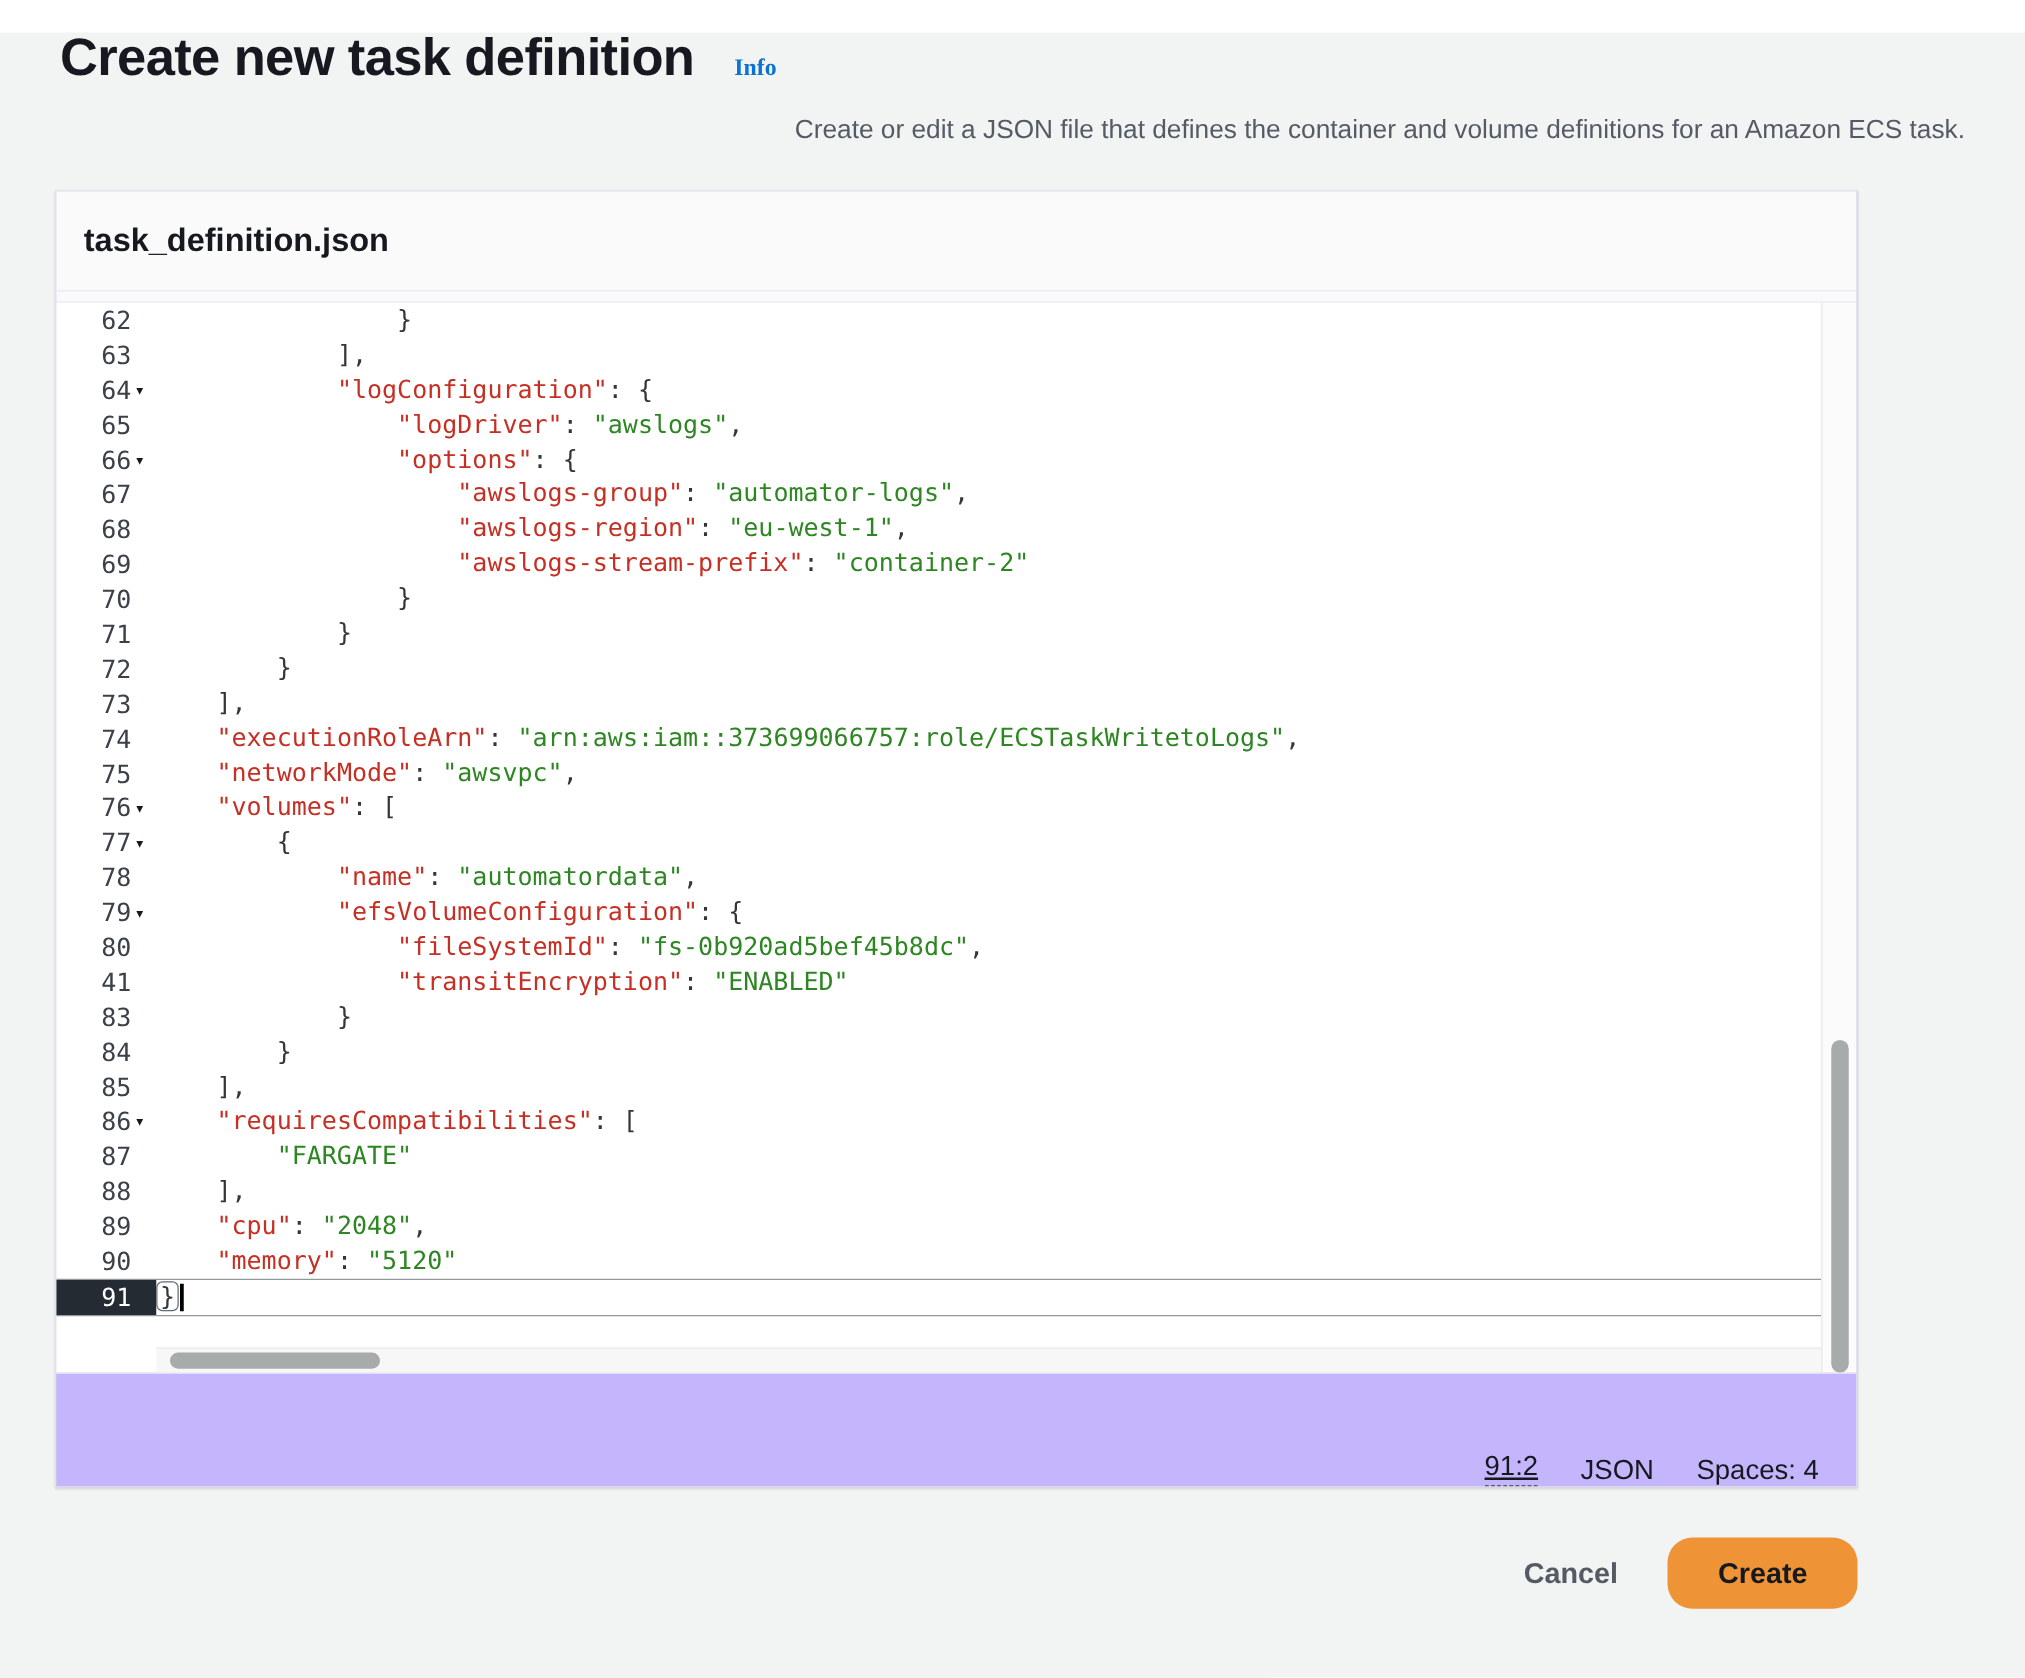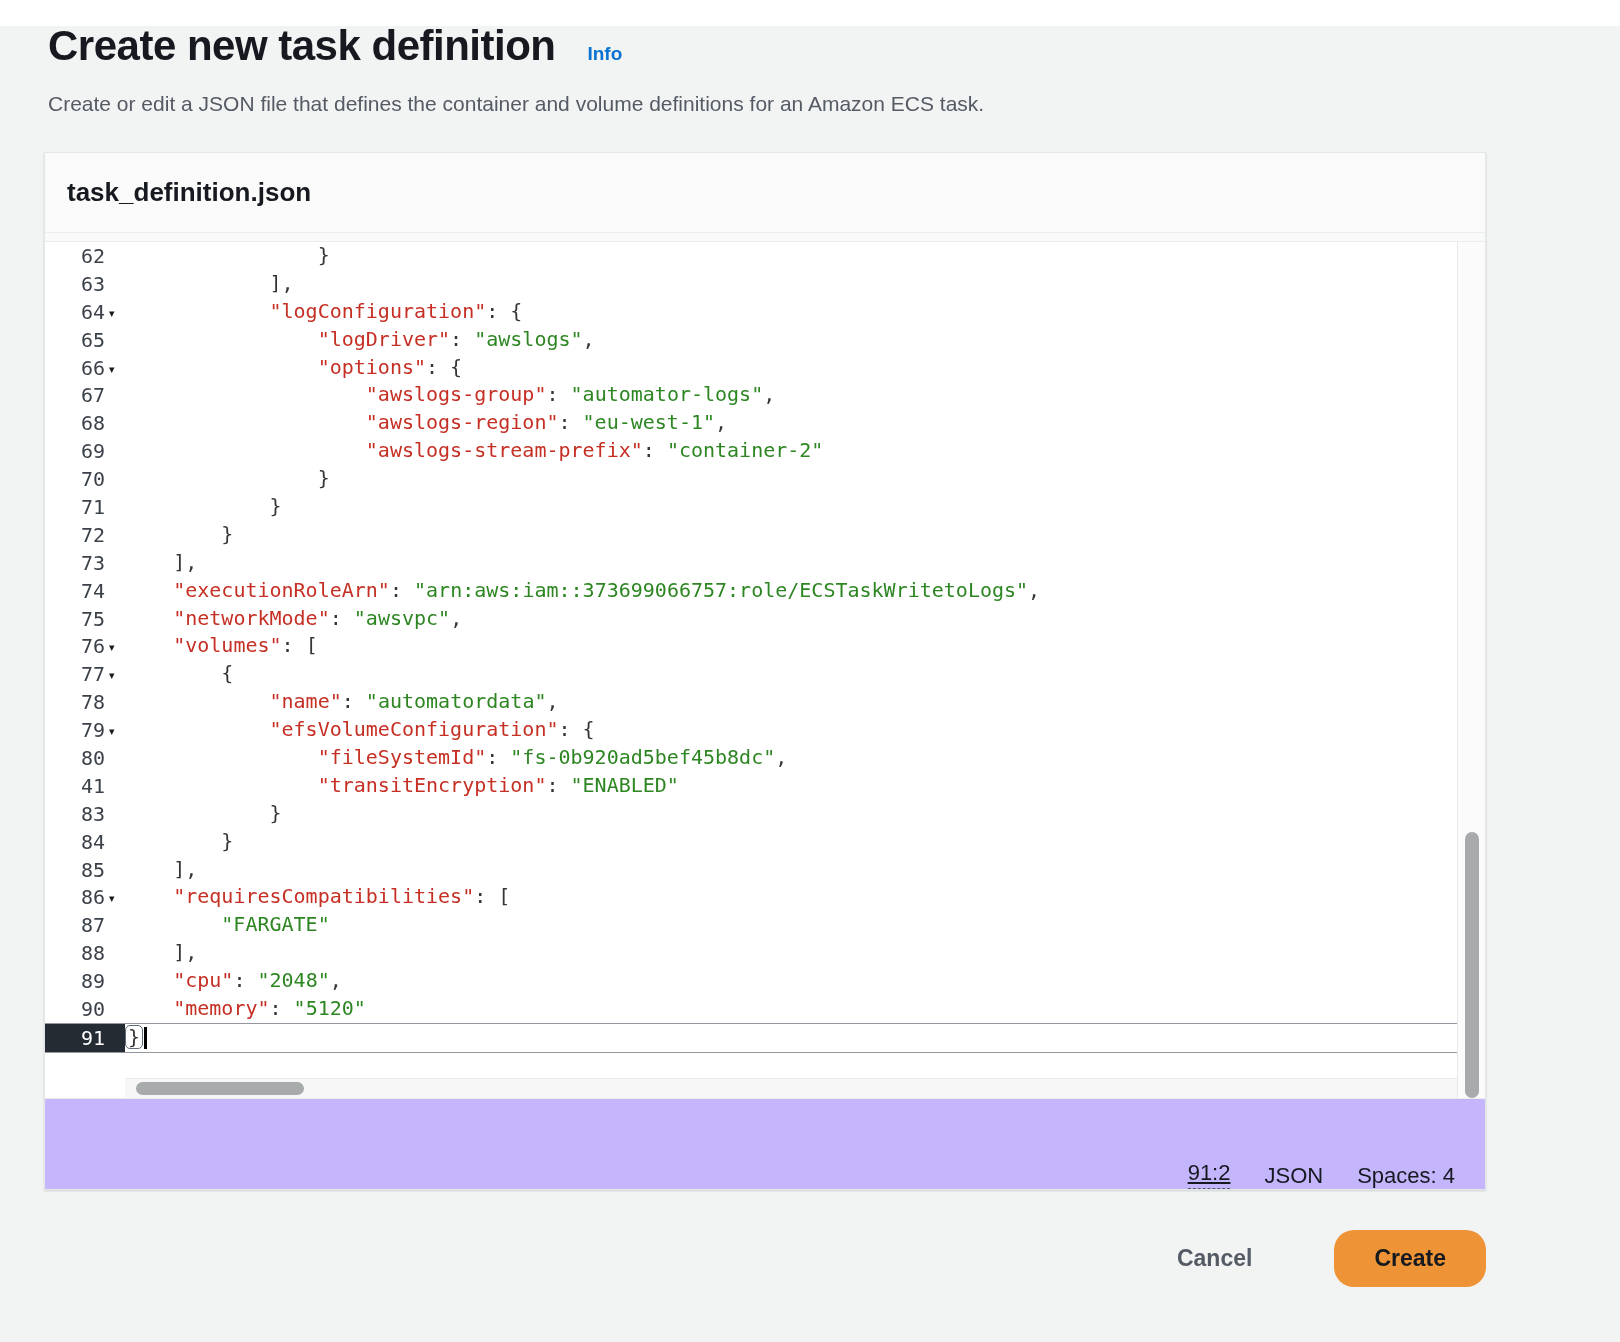--- a/index.html
+++ b/index.html
@@ -9,22 +9,22 @@
     font-family:"Liberation Sans", sans-serif;
     color:var(--c-text_dark, #16191f);
     position:relative;
   }
   .top-strip { position:absolute; top:0; left:0; width:1620px; height:26px; background:#ffffff; }
 
   
   .page-header { position:absolute; top:22px; left:48px; right:48px; }
   .title-row { display:flex; align-items:baseline; gap:32px; }
   .page-title { font-size:42px; font-weight:700; letter-spacing:-0.5px; color:var(--c-text_dark,#16191f); }
-  .info-link { font-size:19px; font-weight:700; color:var(--c-link_blue,#0972d3); cursor:pointer; }
-  .page-desc { margin-top:22px; font-size:21px; color:var(--c-text_subtle,#545b64); }
+  .info-link { font-size:19px; font-weight:700; color:var(--c-link_blue,#0972d3); cursor:pointer;font-family:Liberation Serif, serif; }
+  .page-desc { margin-top:22px; font-size:21px; color:var(--c-text_subtle,#545b64);text-align:right; }
 
   
   .card {
     position:absolute; top:152px; left:44px; width:1442px; height:1038px;
     background:#c4b5fd; border:1px solid #e3e6e6;
     box-shadow:0 1px 2px rgba(0,28,36,.15);
     display:flex; flex-direction:column;
   }
   .card-header {
     height:80px; background:#fafafa; border-bottom:1px solid #eaeded;
@@ -76,21 +76,21 @@
     flex:1; display:flex; align-items:flex-end; justify-content:flex-end;
     gap:34px; padding-right:30px; font-size:22px; color:var(--c-text_dark,#16191f);
   }
   .cursor-pos {
     text-decoration:underline; border-bottom:1px dashed #545b64; padding-bottom:2px; cursor:pointer;
   }
 
   
   .actions {
     position:absolute; top:1230px; left:44px; width:1442px;
-    display:flex; justify-content:flex-end; align-items:center; gap:82px;
+    display:flex; justify-content:flex-end; align-items:center; gap:40px;
   }
   .btn-cancel { font-size:23px; font-weight:700; color:#545b64; background:none; border:none; cursor:pointer; font-family:inherit; }
   .btn-create {
     font-size:23px; font-weight:700; color:var(--c-text_dark,#16191f);
     background:var(--c-accent_orange,#ee9437); border:none; border-radius:20px;
     padding:15px 40px; cursor:pointer; font-family:inherit;
   }
 </style>
 </head>
 <body>

